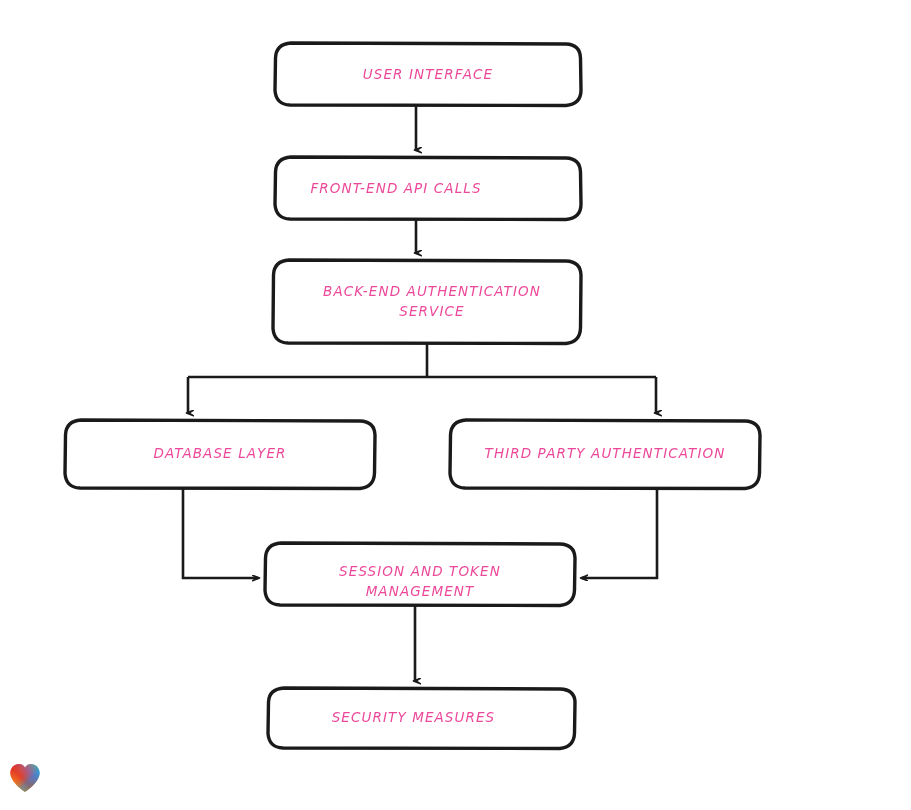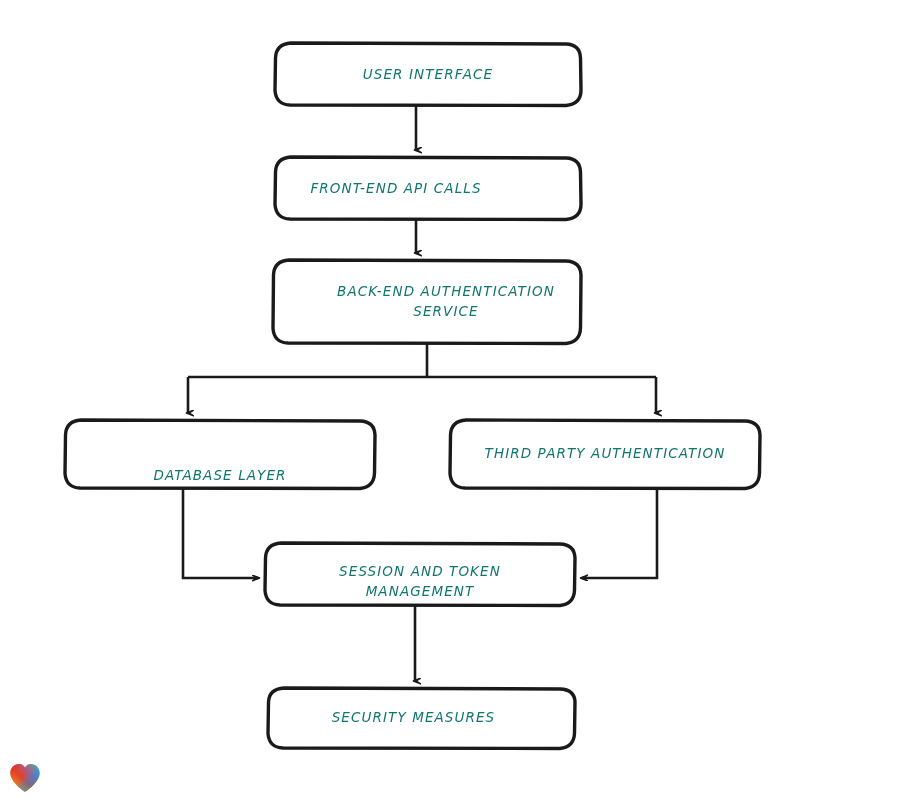--- a/index.html
+++ b/index.html
@@ -24,21 +24,21 @@
   }
   .node-label {
     position: absolute;
     display: flex;
     align-items: center;
     justify-content: center;
     text-align: center;
     font-family: "DejaVu Sans", sans-serif;
     font-size: 13.5px;
     letter-spacing: 1.1px;
-    color: #0f766e;
+    color: #ec4899;
     font-style: italic;
     font-weight: 400;
     line-height: 1.45;
     pointer-events: none;
     text-transform: uppercase;
     white-space: pre-line;
   }
   .heart-wrap {
     position: absolute;
     left: 8px;
@@ -114,24 +114,24 @@
     <path d="M657,488 L657,578 L582,578" marker-end="url(#arrowLeft)"></path>
 
     <path d="M415,605 L415,681" marker-end="url(#arrowDown)"></path>
   </g>
 </svg>
 
 <div class="node-label" style="left:275px; top:43px; width:306px; height:63px;">User Interface</div>
 
 <div class="node-label" style="left:275px; top:157px; width:242px; height:63px;">Front-End API Calls</div>
 
-<div class="node-label" style="left:289px; top:260px; width:314px; height:83px;">Back-End Authentication
+<div class="node-label" style="left:275px; top:260px; width:314px; height:83px;">Back-End Authentication
 Service</div>
 
-<div class="node-label" style="left:65px; top:442px; width:310px; height:68px;">Database Layer</div>
+<div class="node-label" style="left:65px; top:420px; width:310px; height:68px;">Database Layer</div>
 
 <div class="node-label" style="left:450px; top:420px; width:310px; height:68px;">Third Party Authentication</div>
 
 <div class="node-label" style="left:265px; top:543px; width:310px; height:62px;margin-top:8px;">Session and Token
 Management</div>
 
 <div class="node-label" style="left:260px; top:688px; width:307px; height:60px;text-align:right;">Security Measures</div>
 
 <div class="heart-wrap">
   <svg width="34" height="34" viewBox="0 0 32 32" xmlns="http://www.w3.org/2000/svg">

